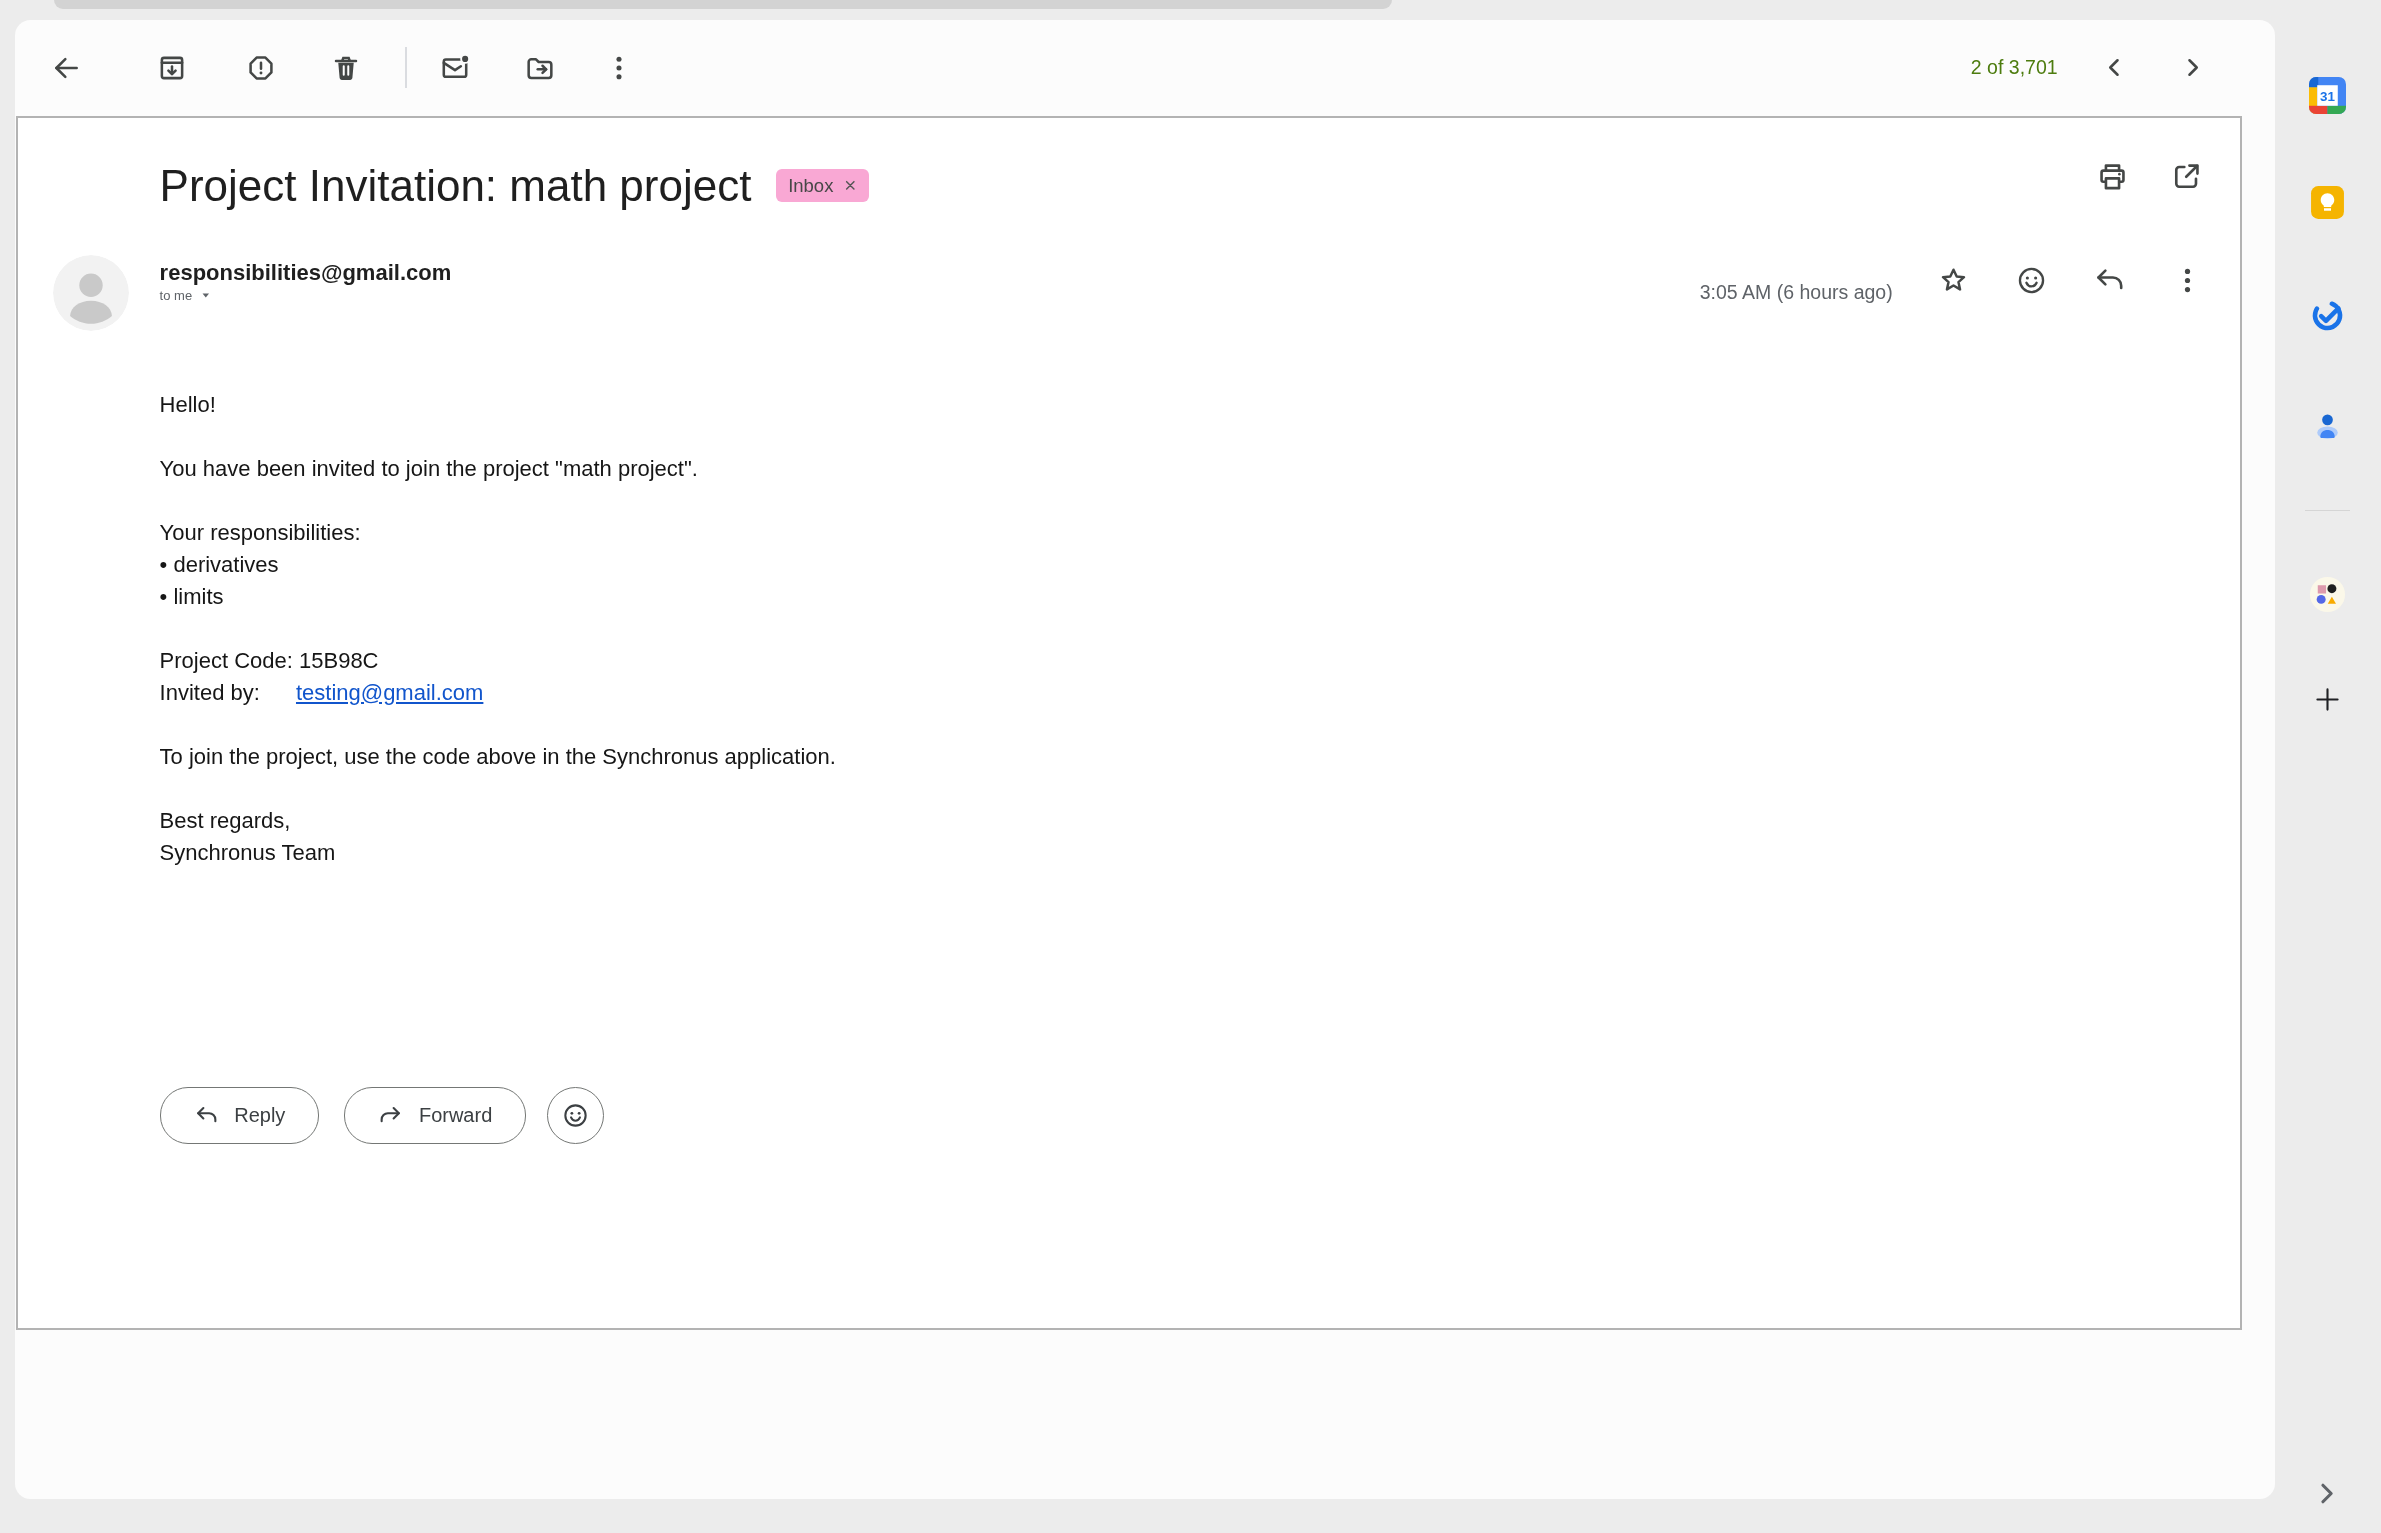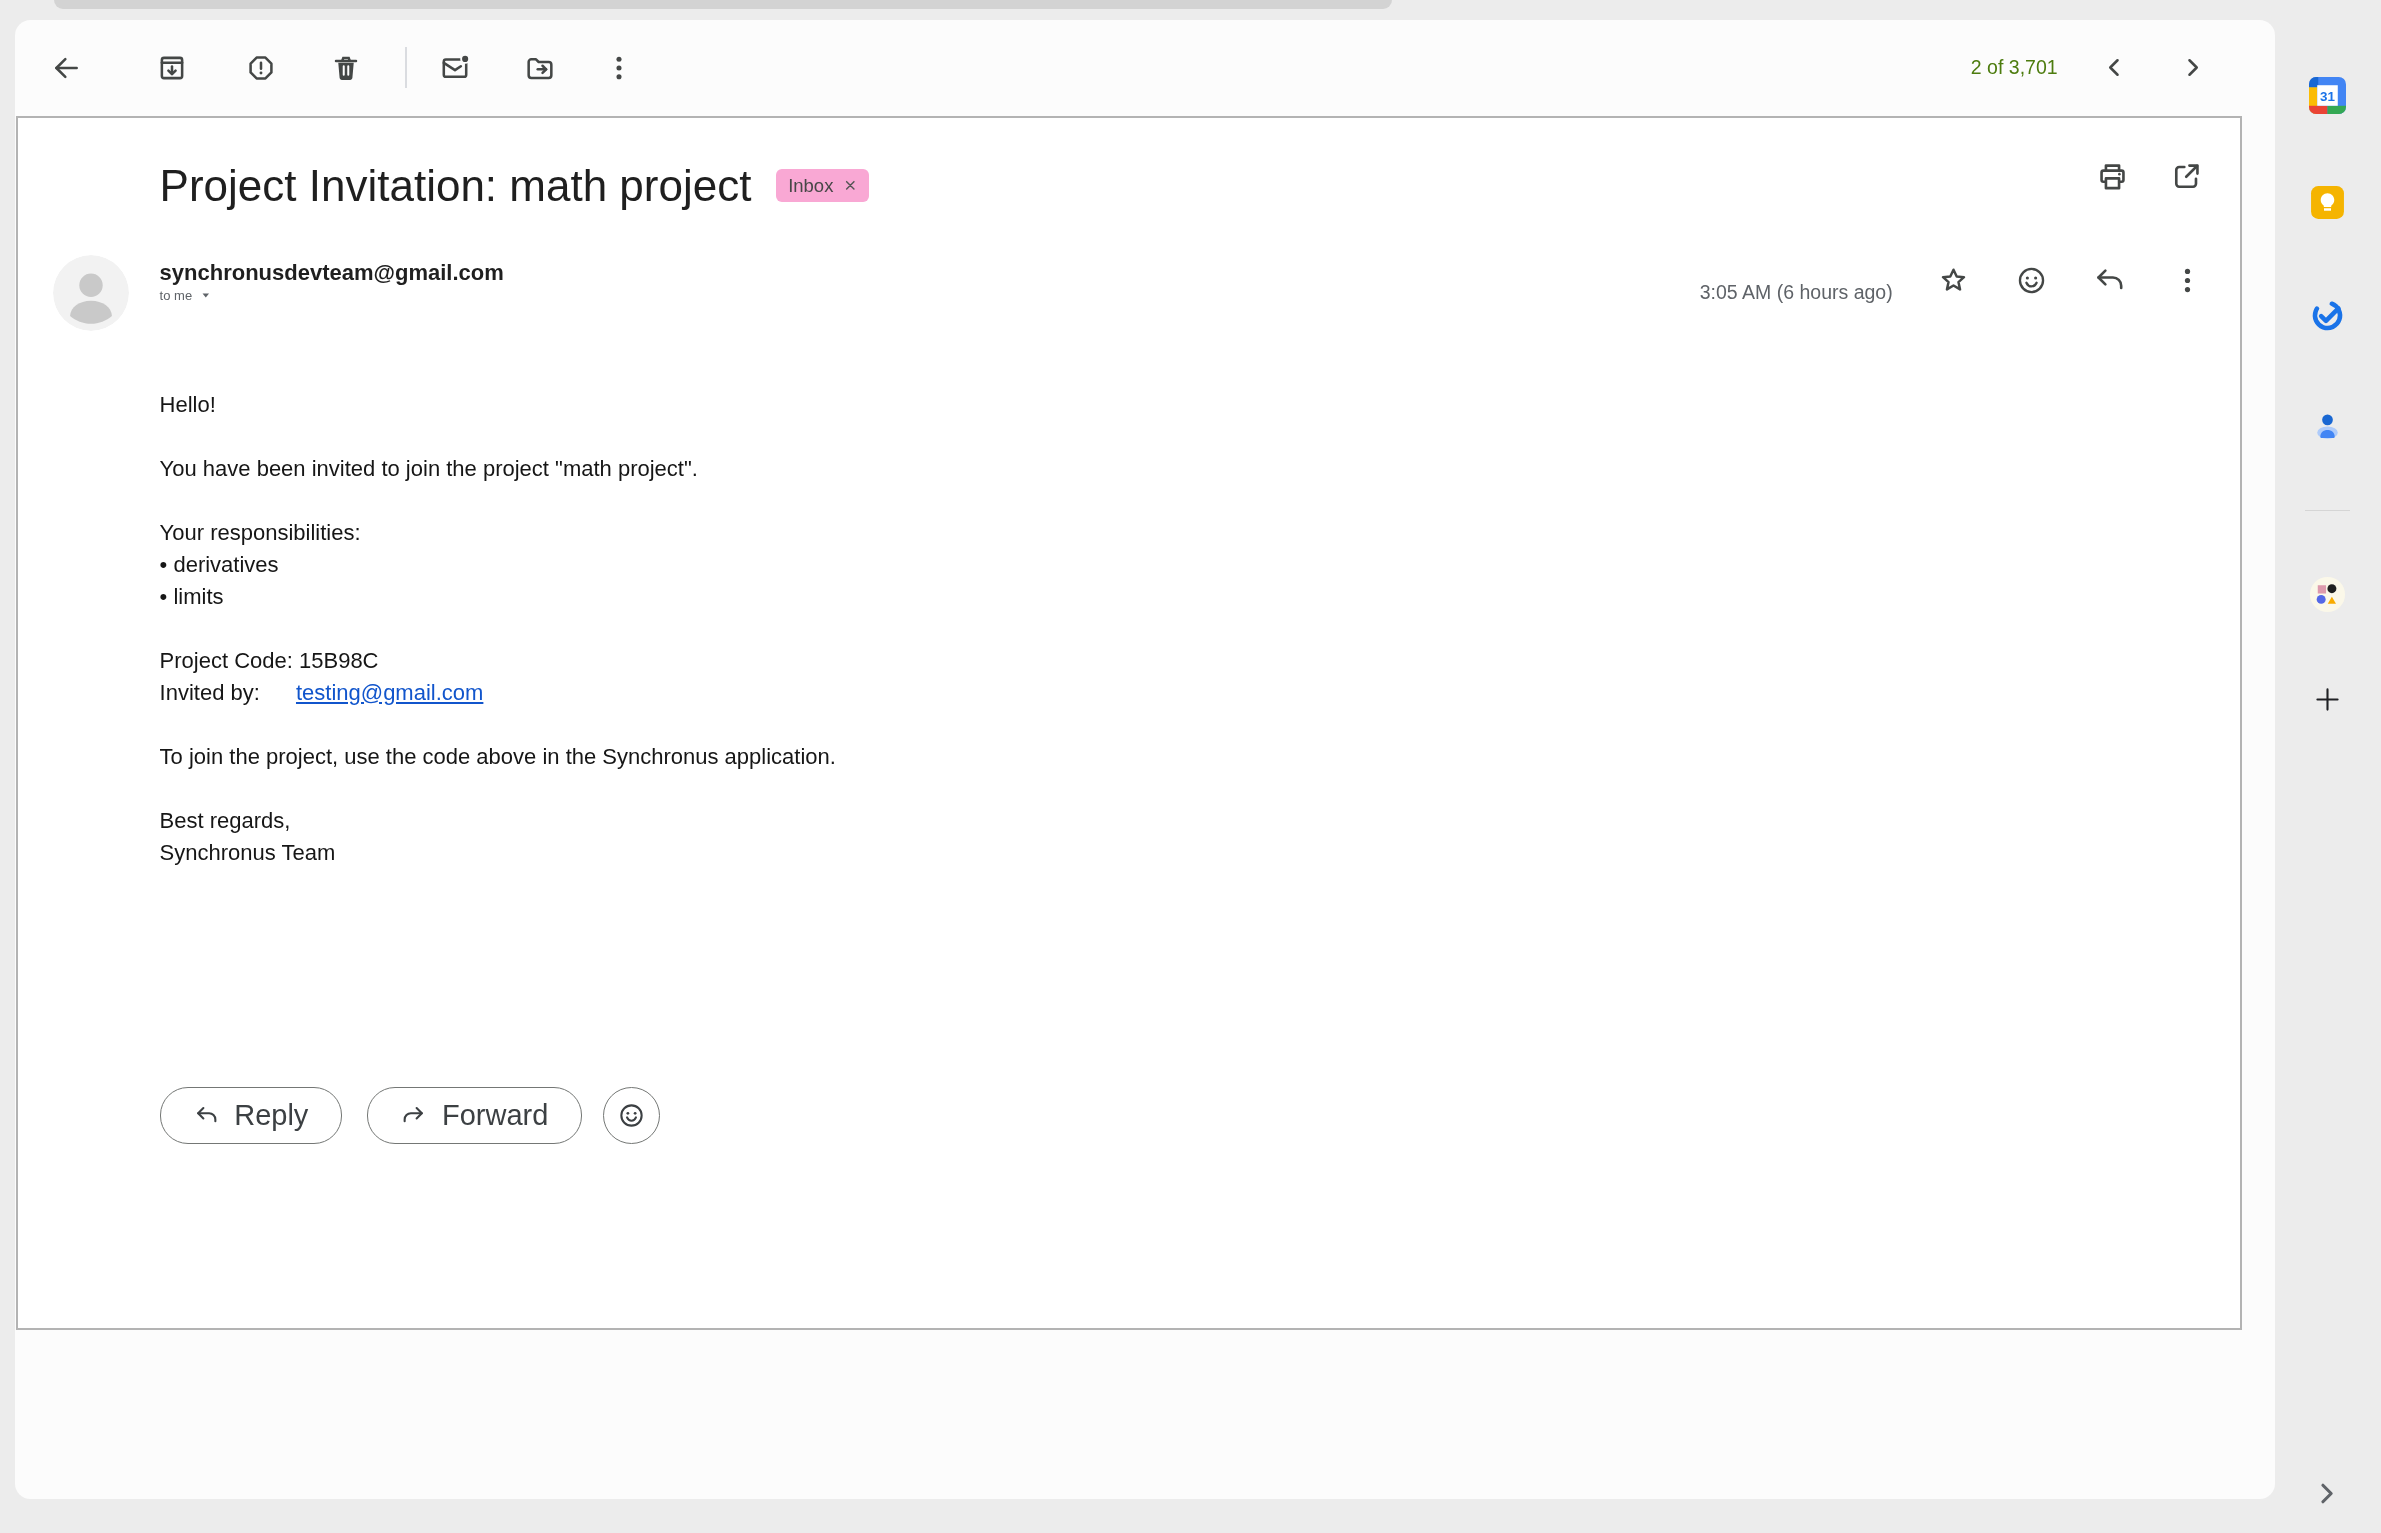--- a/index.html
+++ b/index.html
@@ -52,21 +52,21 @@
 
   .body-text { position:absolute; left:142px; top:271px; width:1463px;
     font-size:22px; line-height:32px; color:#161616; }
   .pre { white-space:pre-line; }
   .mail-link { color:#1155cc; text-decoration:underline; cursor:pointer;margin-left:30px; }
 
   .reply-row { position:absolute; left:142px; top:969px; display:flex;
     align-items:center; gap:25px; }
   .pill { height:57px; border:1.5px solid #747775; border-radius:28px;
     background:#fff; display:flex; align-items:center; gap:15.6px;
-    padding:0 33px; font-size:29px; color:#3c4043; cursor:pointer; }
+    padding:0 33px; font-size:20px; color:#3c4043; cursor:pointer; }
   .round-btn { width:57px; height:57px; border:1.5px solid #747775;
     border-radius:50%; background:#fff; display:flex; align-items:center;
     justify-content:center; color:#3c4043; cursor:pointer; }
 
   
   .rail { position:absolute; left:2274px; top:16px; width:107px; height:1521px; }
   .rail-btn { position:absolute; left:26px; width:55px; height:55px;
     display:flex; align-items:center; justify-content:center; cursor:pointer; }
   .rail-sep { position:absolute; left:31px; width:45px; height:1px; background:#d5d5d5; }
 </style>
@@ -201,21 +201,21 @@
 
     <div class="sender-row">
       <div class="avatar">
         <svg width="76" height="76" viewBox="0 0 78 78">
             <circle cx="39" cy="39" r="39" fill="#f2f2f2"></circle>
             <circle cx="39" cy="31" r="12" fill="#c9c9c9"></circle>
             <path d="M39 47c-12 0-21 6.5-21.5 15.5 5.8 5 13.3 8 21.5 8s15.7-3 21.5-8C60 53.5 51 47 39 47z" fill="#c9c9c9"></path>
           </svg>
       </div>
       <div class="sender-meta">
-        <div class="sender-name">synchronusdevteam@gmail.com</div>
+        <div class="sender-name">responsibilities@gmail.com</div>
         <div class="sender-sub">
           <span>to me</span>
           <span>
             <svg width="15.6" height="15.6" viewBox="0 0 24 24" fill="#5f6368">
                 <path d="M7 10h10l-5 6z"></path>
               </svg>
           </span>
         </div>
       </div>
       <div class="sender-right">

